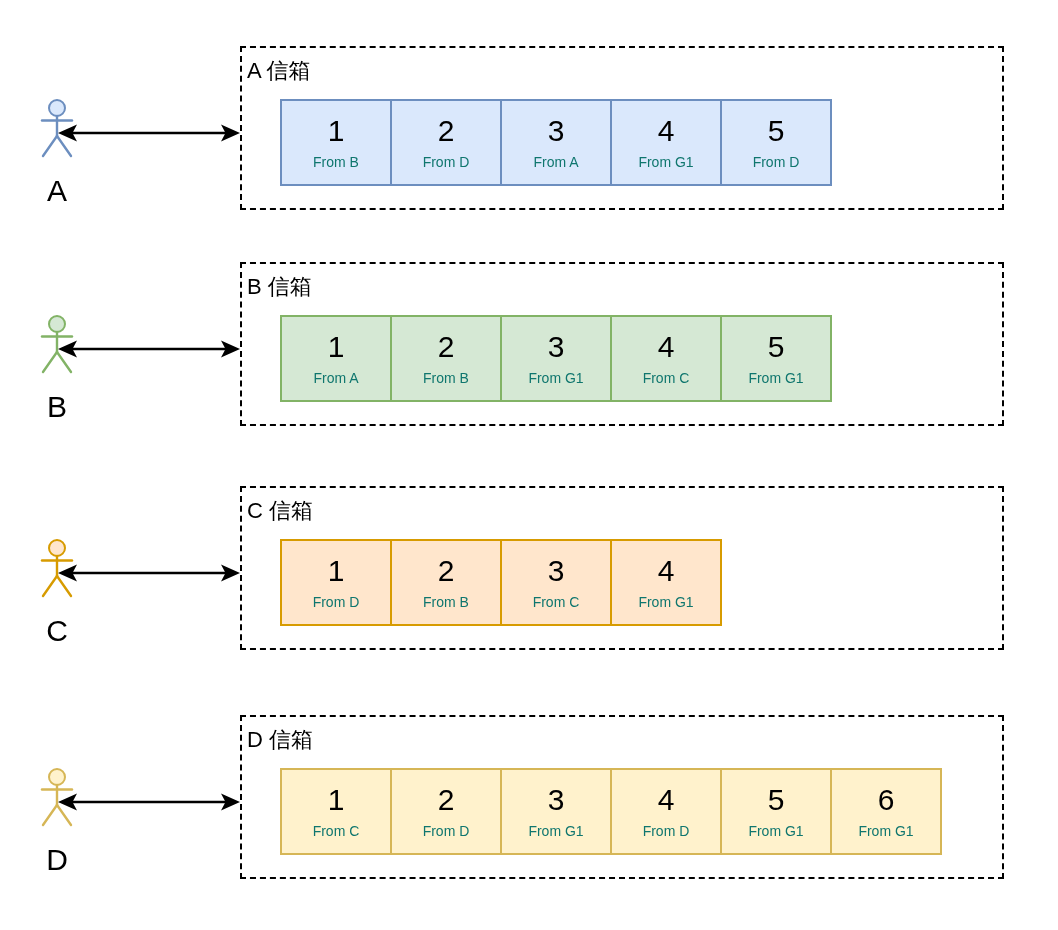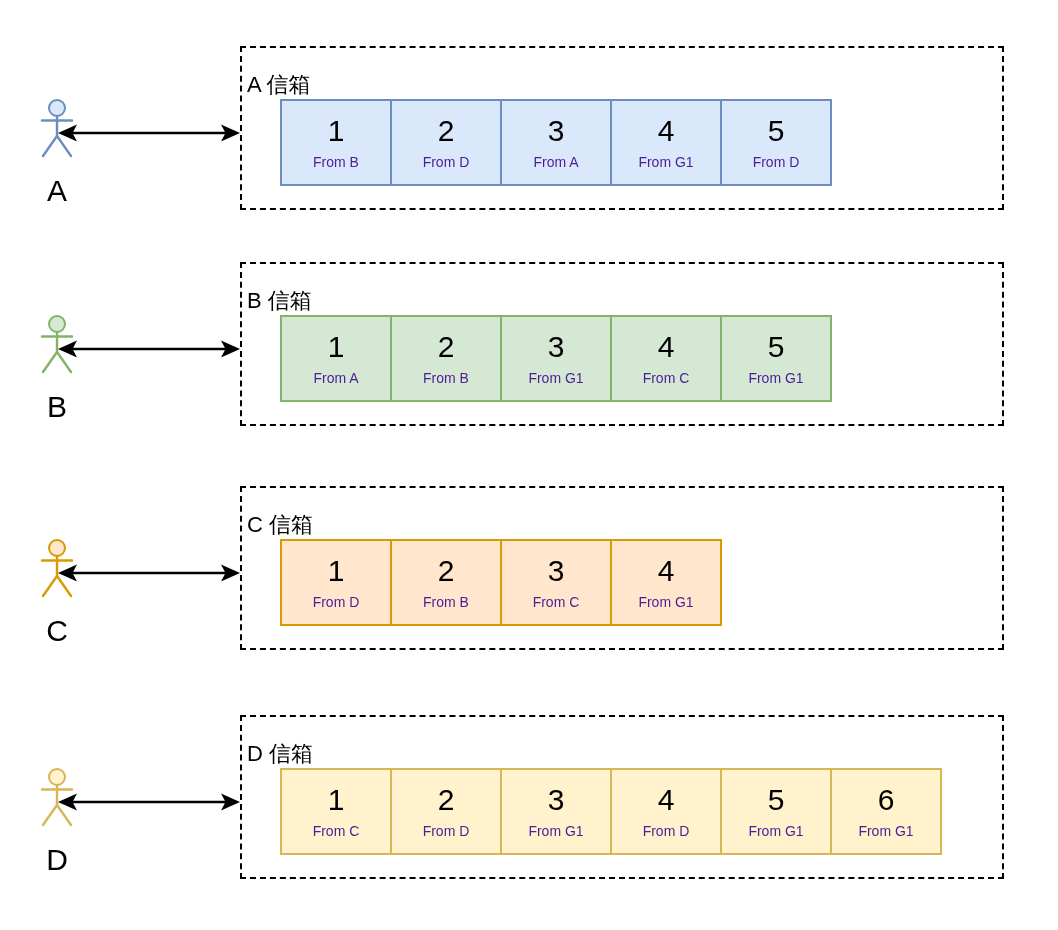--- a/index.html
+++ b/index.html
@@ -75,21 +75,21 @@
     left: 240px;
     top: 0;
     width: 764px;
     height: 164px;
     border: 2px dashed #000;
     background: #ffffff;
   }
   .mailbox-title {
     position: absolute;
     left: 5px;
-    top: 23px;
+    top: 9px;
     font-size: 22px;
     line-height: 28px;
     white-space: nowrap;
     color: #000;
   }
 
   
   .cells {
     position: absolute;
     left: 38px;
@@ -110,21 +110,21 @@
   .cell + .cell { margin-left: -2px; }
   .cell-number {
     font-size: 30px;
     line-height: 32px;
     color: #000;
   }
   .cell-from {
     font-size: 14px;
     line-height: 16px;
     margin-top: 7px;
-    color: #4c1d95;
+    color: #0f766e;
   }
 </style>
 </head>
 <body>
 
 <div class="canvas" id="canvas">
   <div class="row" style="top: 46px; --fill: #dae8fc; --stroke: #6c8ebf;">
     <div class="actor">
       <svg class="actor-figure" viewBox="0 0 44 66" xmlns="http://www.w3.org/2000/svg">
         <circle class="head" cx="22" cy="10" r="8"></circle>

